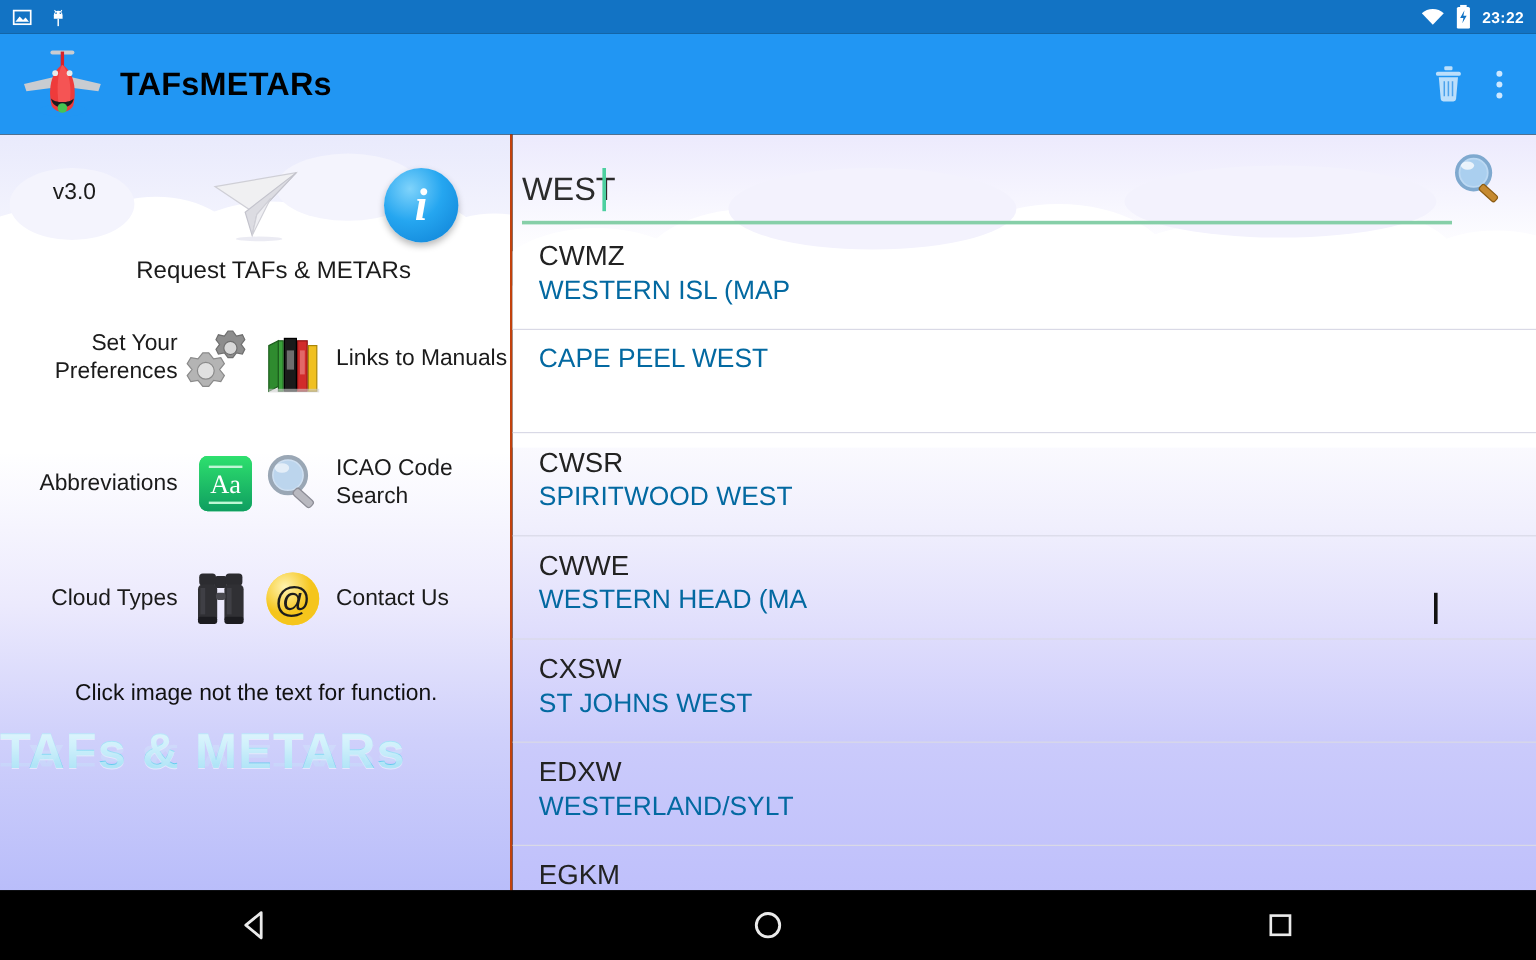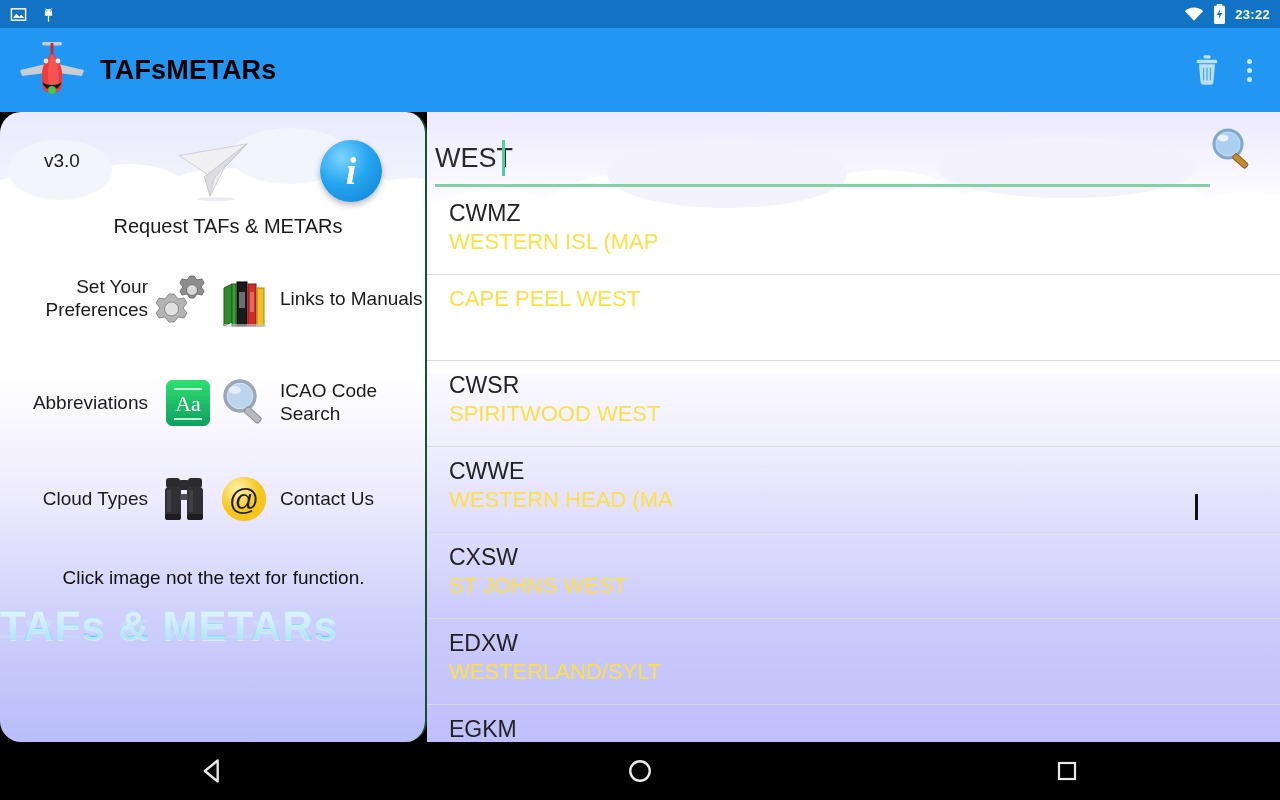--- a/index.html
+++ b/index.html
@@ -35,22 +35,21 @@
 
   
   .content { position:absolute; top:112px; left:0; width:1280px; height:630px; display:flex; }
 
   .cloudbg { position:absolute; inset:0; overflow:hidden; }
   .cloudbg .grad { position:absolute; inset:0; }
 
   
   .left {
     position:relative; width:427px; height:630px; overflow:hidden;
-    border-right:2px solid #14532d;
-    border-radius:21px;
+    border-right:2px solid #c2410c;
   }
   .left .grad { background:linear-gradient(to bottom,#e9eafc 0%,#ffffff 26%,#ffffff 42%,#eceafd 62%,#cfd0fb 80%,#b9bdfa 100%); }
   .left-inner { position:relative; z-index:2; width:100%; height:100%; }
 
   .version { position:absolute; left:44px; top:38px; font-size:19px; color:#1b1b1b; }
   .plane-paper { position:absolute; left:175px; top:28px; width:78px; height:62px; cursor:pointer;}
   .info-badge {
     position:absolute; left:320px; top:28px; width:62px; height:62px; border-radius:50%;
     background:radial-gradient(circle at 35% 28%, #7fd3fb 0%, #25a6f0 45%, #0d7fd4 100%);
     box-shadow:0 3px 6px rgba(0,0,0,.28);
@@ -98,21 +97,21 @@
     background:transparent; border:0; outline:none;
     font-family:"Liberation Sans", sans-serif; font-size:27px; color:#2b2b2b;
   }
   .caret { position:absolute; left:75px; top:28px; width:3px; height:36px; background:#4dd0a0; }
   .search-underline { position:absolute; left:8px; top:72px; width:775px; height:3px; background:#86cfa8; }
   .magnifier { position:absolute; right:22px; top:12px; width:52px; height:52px; cursor:pointer; }
 
   .list { position:relative; }
   .list-item { position:relative; height:86px; padding:10px 0 0 22px; border-bottom:1px solid #d9d9e6; cursor:pointer; }
   .list-item .code { font-size:23px; color:#222; line-height:1.25; }
-  .list-item .name { font-size:22px; color:#fde047; line-height:1.25; }
+  .list-item .name { font-size:22px; color:#0369a1; line-height:1.25; }
   .list-item.partial { height:40px; overflow:hidden; border-bottom:none; }
   .list-caret { position:absolute; left:768px; top:382px; width:3px; height:26px; background:#111; z-index:5; }
 
   
   .navbar { position:absolute; bottom:0; left:0; width:1280px; height:58px; background:#000;
             display:flex; align-items:center; }
   .nav-btn { flex:1; display:flex; align-items:center; justify-content:center; cursor:pointer; }
 </style>
 </head>
 <body>

